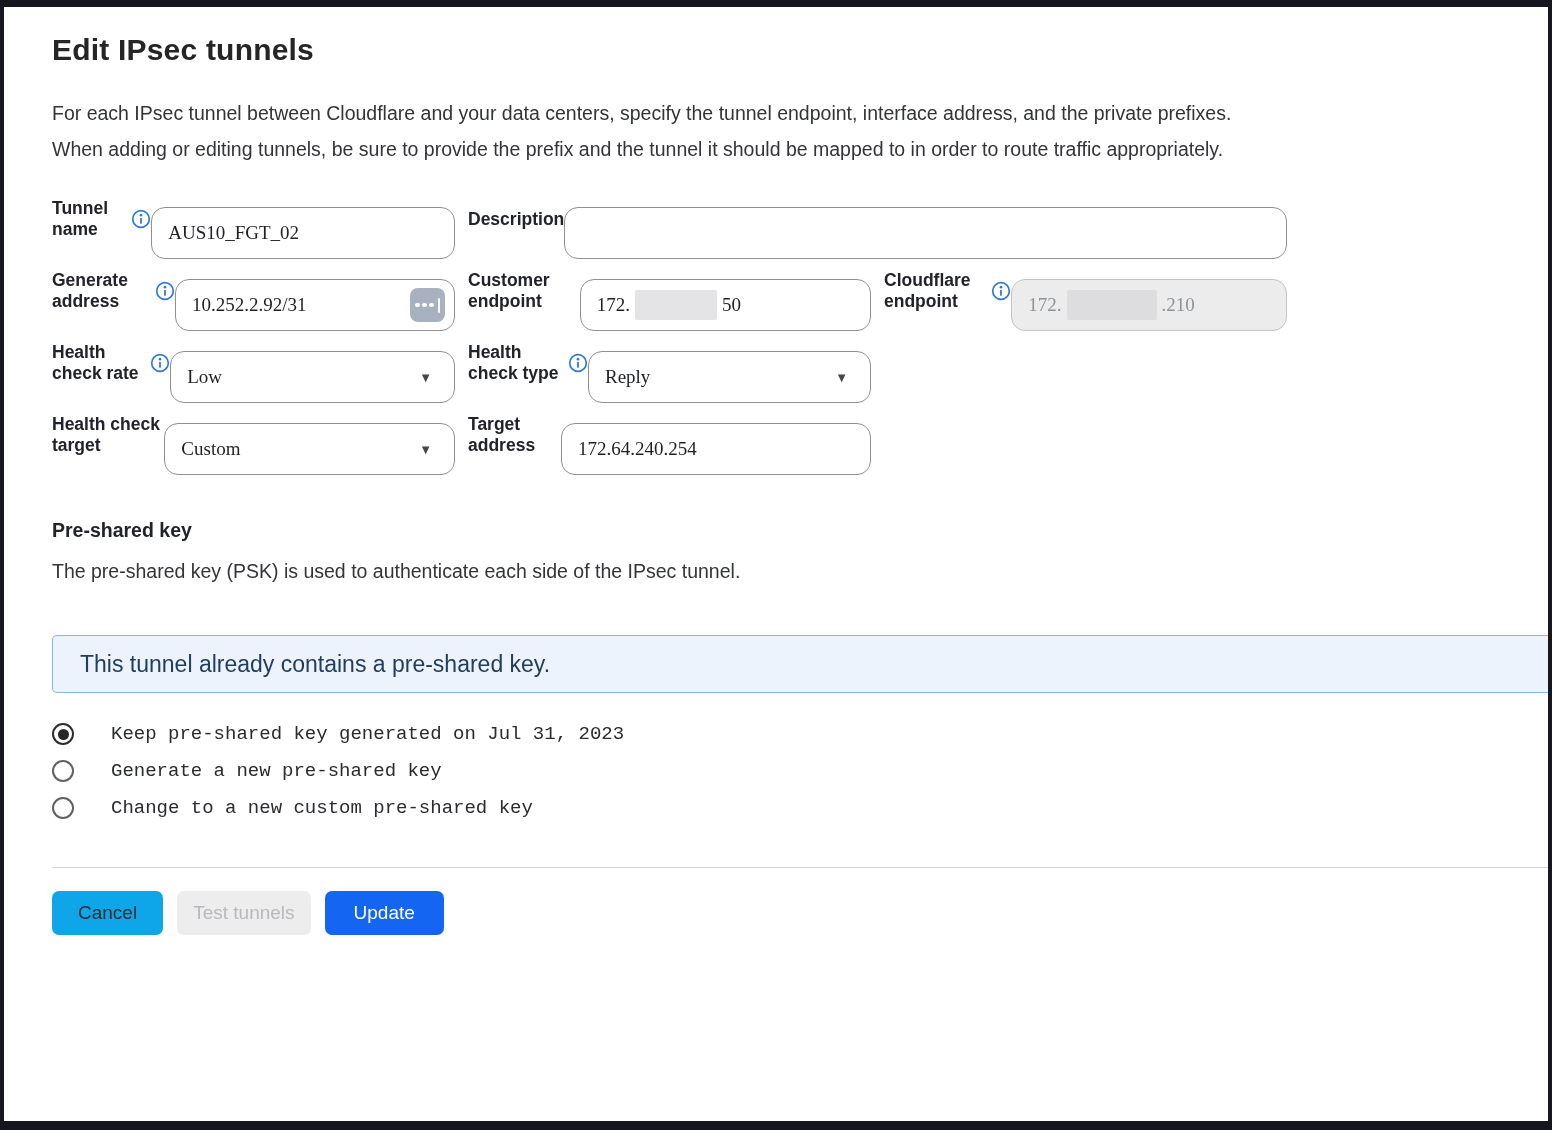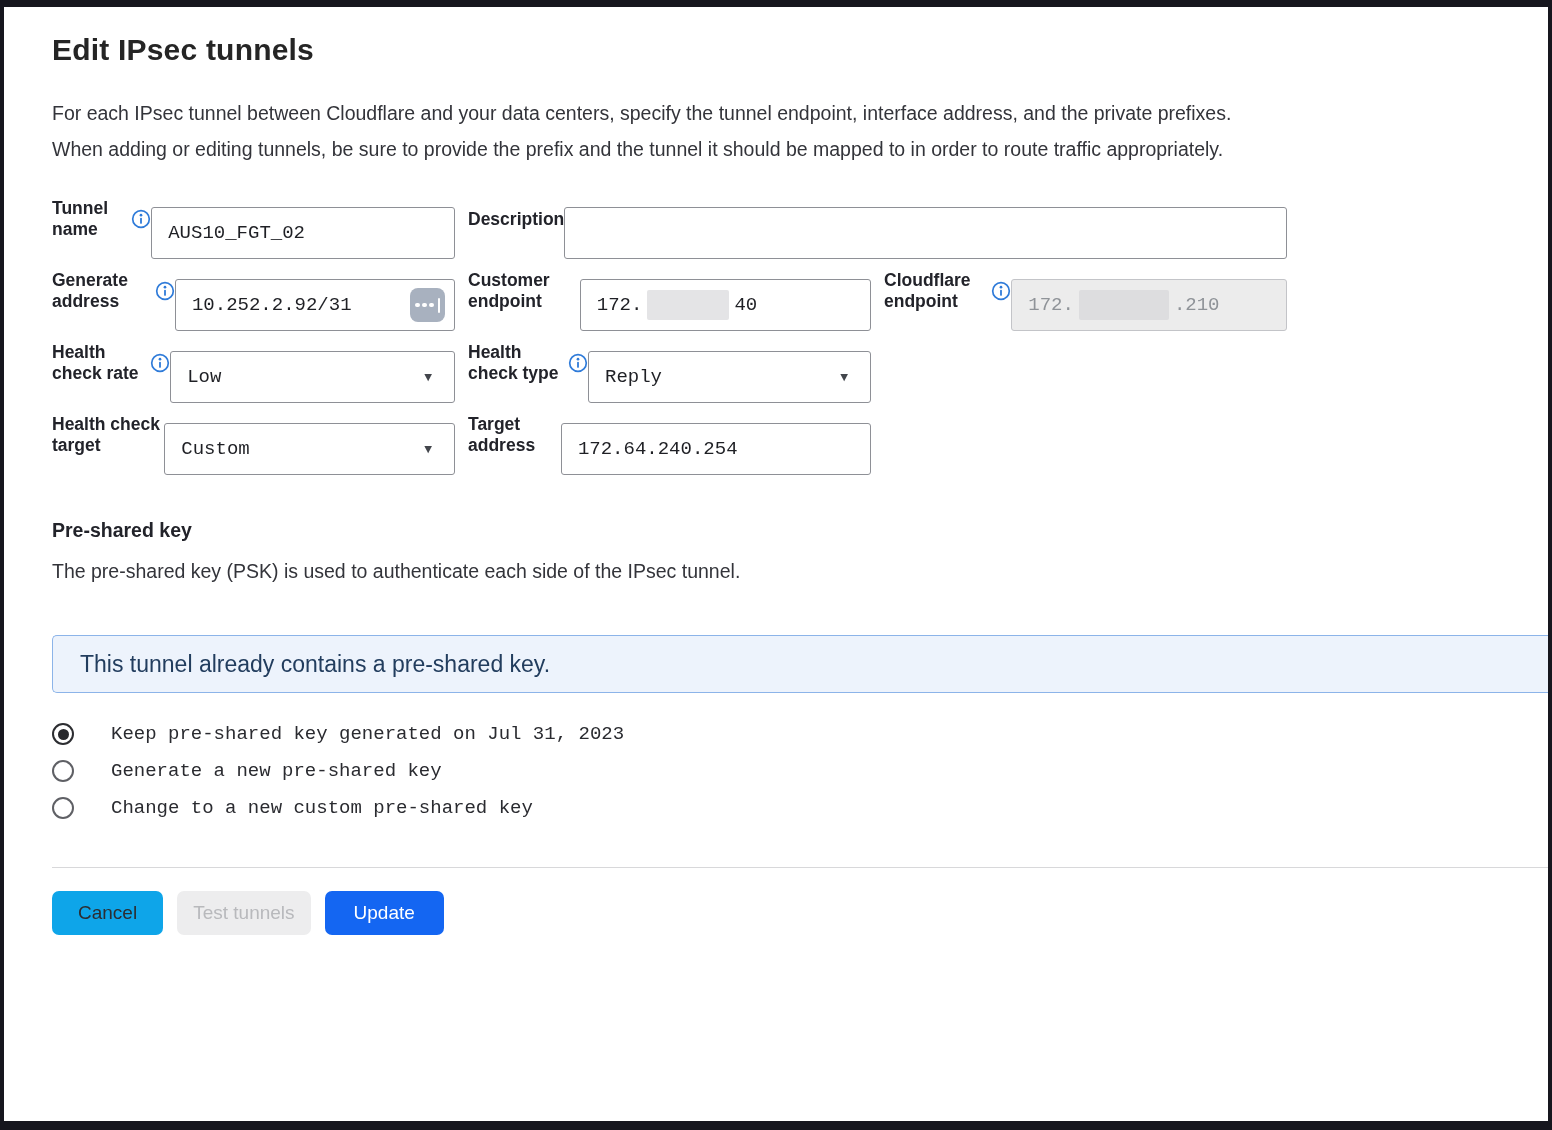--- a/index.html
+++ b/index.html
@@ -52,23 +52,23 @@
     font-weight: 700;
     color: #22232a;
     margin-bottom: 9px;
     height: 24px;
   }
   .info-icon { display: inline-flex; flex: 0 0 auto; cursor: pointer; }
 
   .text-input, .fake-input, .select {
     height: 52px;
     border: 1px solid #8e9096;
-    border-radius: 3px;
+    border-radius: 14px;
     background: #ffffff;
-    font-family: Liberation Mono, monospace;
+    font-family: Liberation Serif, serif;
     font-size: 19px;
     color: #1f2025;
     padding: 0 16px;
     width: 100%;
     outline: none;
     display: flex;
     align-items: center;
   }
   input.text-input { display: block; line-height: 50px; }
   .input-wrap { position: relative; width: 100%; }
@@ -249,21 +249,21 @@
           </span>
         </div>
       </div>
       <div class="cell">
         <div class="field-label">
           <span>Customer endpoint</span>
         </div>
         <div class="fake-input">
           <span>172.</span>
           <span class="redact w1"></span>
-          <span>40</span>
+          <span>50</span>
         </div>
       </div>
       <div class="cell">
         <div class="field-label">
           <span>Cloudflare endpoint</span>
           <span class="info-icon">
             <svg width="20" height="20" viewBox="0 0 20 20">
                 <circle cx="10" cy="10" r="8.3" fill="none" stroke="#2f7bd9" stroke-width="1.7"></circle>
                 <circle cx="10" cy="6.2" r="1.35" fill="#2f7bd9"></circle>
                 <rect x="9.1" y="8.7" width="1.8" height="6.1" rx="0.9" fill="#2f7bd9"></rect>

